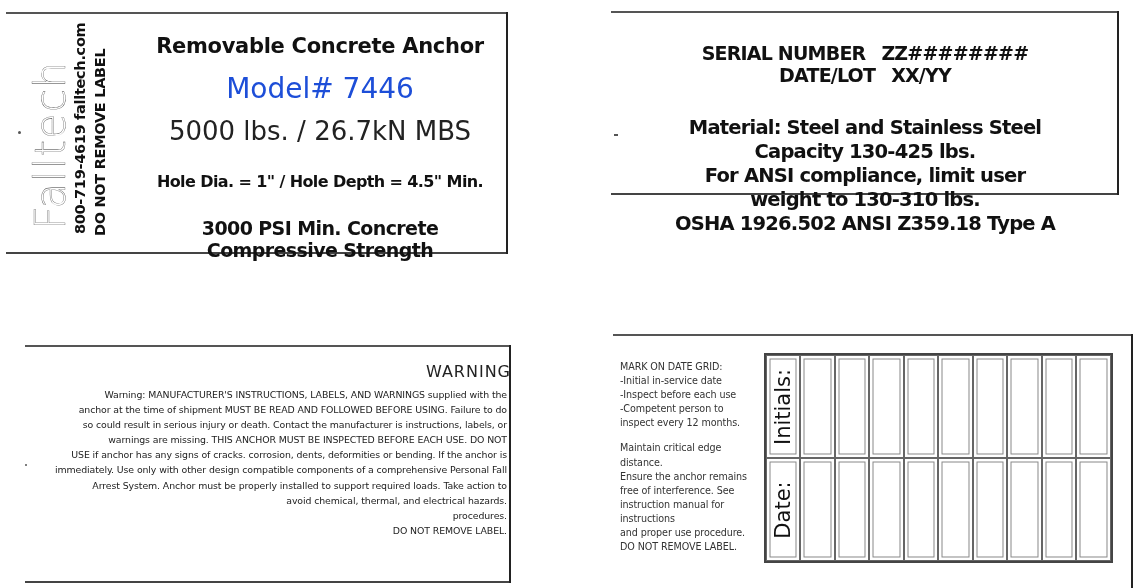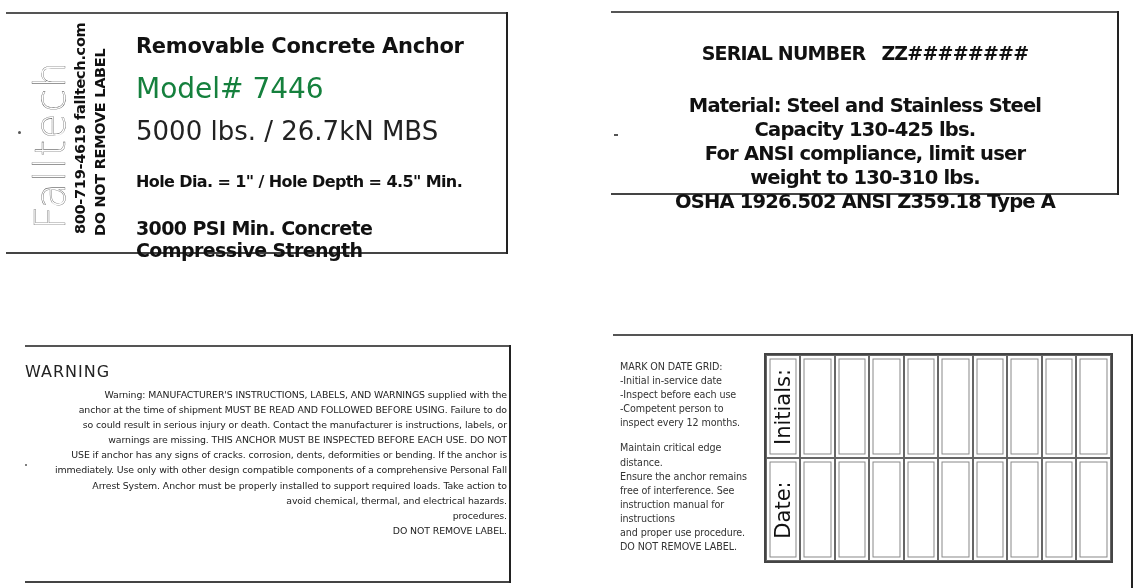--- a/index.html
+++ b/index.html
@@ -7,38 +7,38 @@
   .label { position:absolute; background:#fff; box-sizing:border-box; }
   .edge-top { position:absolute; left:0; right:0; top:0; height:2px; background:#555; }
   .edge-bottom { position:absolute; left:0; right:0; bottom:0; height:2px; background:#444; }
   .edge-right { position:absolute; top:0; bottom:0; right:0; width:2px; background:#222; }
 
   
   #label1 { left:6px; top:12px; width:502px; height:242px; }
   #label1 .brand { position:absolute; left:20px; top:218px; transform-origin:0 0; transform:rotate(-90deg); font-family:"DejaVu Sans", sans-serif; font-weight:300; font-size:42px; letter-spacing:1px; color:#333; white-space:nowrap; -webkit-text-stroke:0.3px #333; color:#fff; }
   #label1 .phone { position:absolute; left:66px; top:222px; transform-origin:0 0; transform:rotate(-90deg); font-size:14.5px; font-weight:bold; white-space:nowrap; letter-spacing:-0.3px; }
   #label1 .dnr { position:absolute; left:86px; top:224px; transform-origin:0 0; transform:rotate(-90deg); font-size:14.5px; font-weight:bold; white-space:nowrap; letter-spacing:-0.3px; }
-  #label1 .main { position:absolute; left:130px; right:4px; top:0; bottom:0; }
+  #label1 .main { position:absolute; left:130px; right:4px; top:0; bottom:0; text-align:center; }
   #label1 .l-title { position:absolute; left:0; right:0; top:22px; font-size:21px; font-weight:bold; letter-spacing:-0.3px; }
-  #label1 .l-model { position:absolute; left:0; right:0; top:60px; font-size:28px; color:#15803d; }
+  #label1 .l-model { position:absolute; left:0; right:0; top:60px; font-size:28px; color:#1d4ed8; }
   #label1 .l-mbs { position:absolute; left:0; right:0; top:104px; font-size:26px; color:#222; }
   #label1 .l-hole { position:absolute; left:0; right:0; top:160px; font-size:16px; font-weight:bold; letter-spacing:-0.6px; }
   #label1 .l-psi { position:absolute; left:0; right:0; top:205px; font-size:19px; font-weight:bold; letter-spacing:-0.6px; }
 
   
   #label2 { left:611px; top:11px; width:508px; height:184px; }
   #label2 .content { position:absolute; left:0; right:0; top:31px; text-align:center; font-weight:bold; letter-spacing:-0.8px; }
   #label2 .serial { font-size:19px; line-height:22px; }
   #label2 .serial .gap { display:inline-block; width:16px; }
   #label2 .spacer { height:30px; }
   #label2 .spec { font-size:19.5px; line-height:24px; }
 
   
   #label3 { left:25px; top:345px; width:486px; height:238px; }
-  #label3 .w-title { position:absolute; left:0; right:0; top:17px; text-align:left; font-size:16px; letter-spacing:1px; color:#222; }
+  #label3 .w-title { position:absolute; left:0; right:0; top:17px; text-align:right; font-size:16px; letter-spacing:1px; color:#222; }
   #label3 .w-body { position:absolute; left:4px; right:4px; top:42px; text-align:right; font-size:9.4px; line-height:15.1px; color:#222; letter-spacing:-0.1px; }
 
   
   #label4 { left:613px; top:334px; width:520px; height:297px; }
   #label4 .notes { position:absolute; left:7px; top:26px; width:150px; font-size:9.6px; line-height:14.1px; color:#333; letter-spacing:-0.1px; }
   #label4 .notes .gap { height:11px; }
   #grid { position:absolute; left:151px; top:19px; width:349px; height:210px; border:2px solid #444; box-sizing:border-box; display:grid; grid-template-columns:34px repeat(9, 1fr); grid-template-rows:1fr 1fr; gap:0; background:#fff; }
   #grid .cell { border:1.5px solid #666; outline:1px solid #fff; outline-offset:-3px; box-shadow:inset 0 0 0 2.5px #fff, inset 0 0 0 3.5px #888; box-sizing:border-box; position:relative; }
   #grid .hdr { position:relative; }
   #grid .hdr span { position:absolute; left:50%; top:50%; transform:translate(-50%,-50%) rotate(-90deg); font-size:21px; white-space:nowrap; color:#111; }
@@ -64,20 +64,23 @@
 </div>
 <div class="dot" style="left:18px; top:131px;"></div>
 
 <div class="label" id="label2">
   <div class="edge-top"></div>
   <div class="edge-bottom"></div>
   <div class="edge-right"></div>
   <div class="content">
     <div class="serial">
       <span>SERIAL NUMBER</span><span class="gap"></span><span>ZZ########</span>
+    </div>
+    <div class="serial">
+      <span>DATE/LOT</span><span class="gap"></span><span>XX/YY</span>
     </div>
     <div class="spacer"></div>
     <div class="spec">Material: Steel and Stainless Steel</div>
     <div class="spec">Capacity 130-425 lbs.</div>
     <div class="spec">For ANSI compliance, limit user</div>
     <div class="spec">weight to 130-310 lbs.</div>
     <div class="spec">OSHA 1926.502 ANSI Z359.18 Type A</div>
   </div>
 </div>
 <div class="dot" style="left:614px; top:134px; width:4px; height:2px; border-radius:0;"></div>

